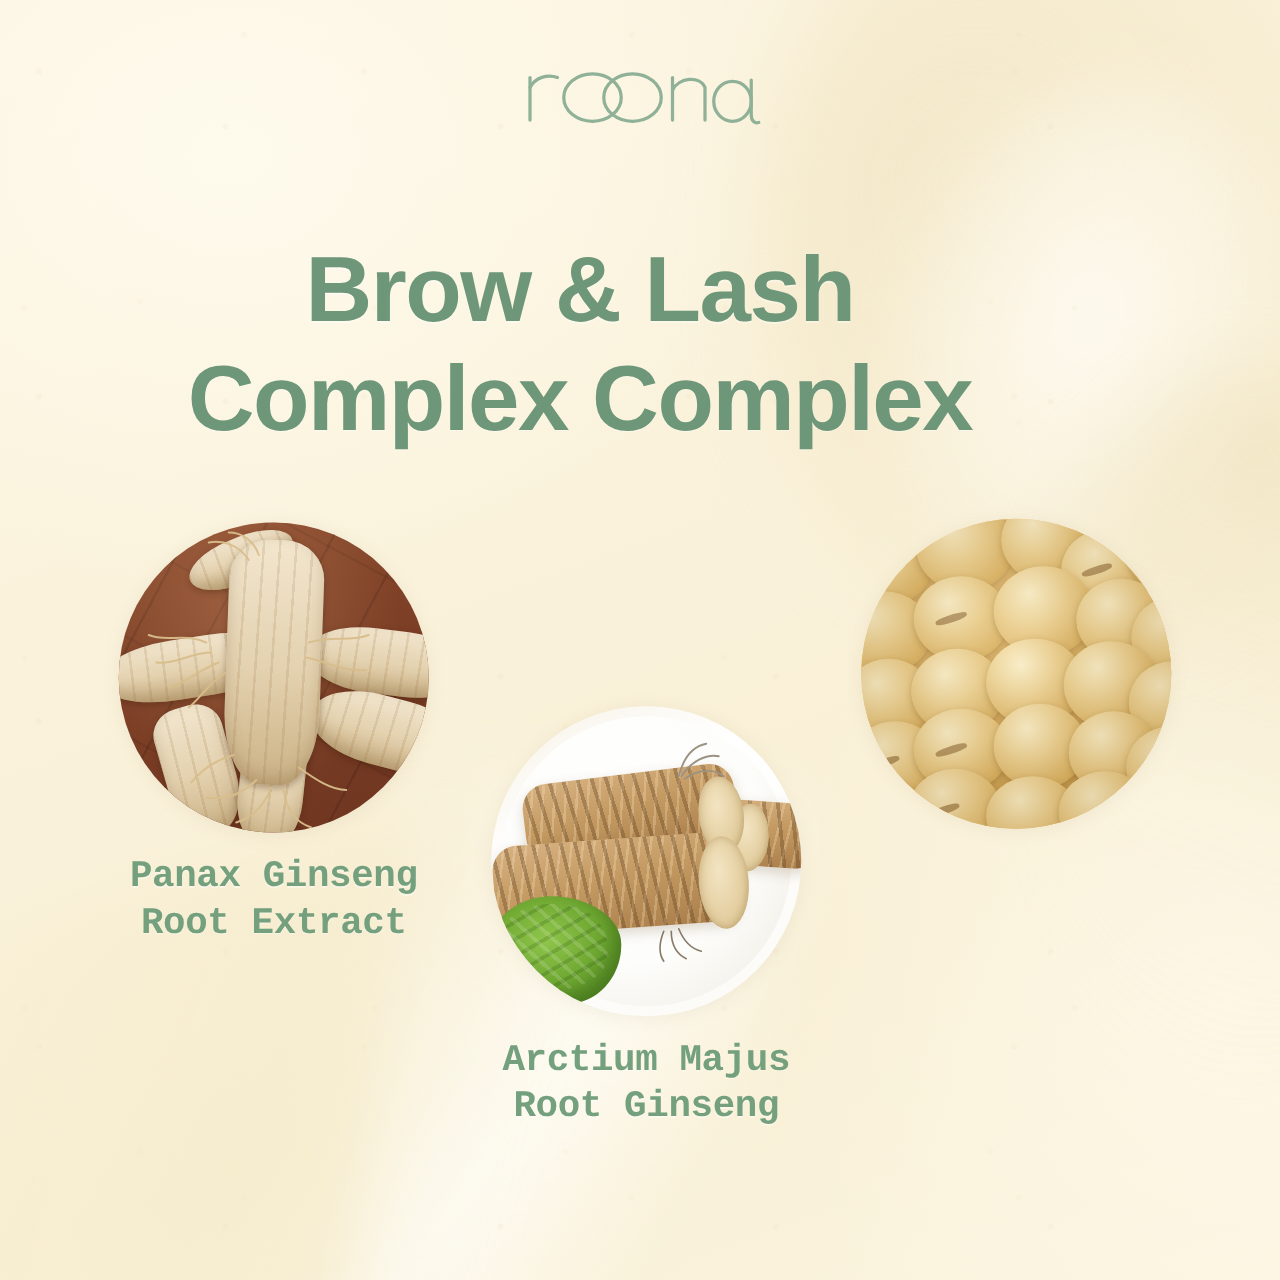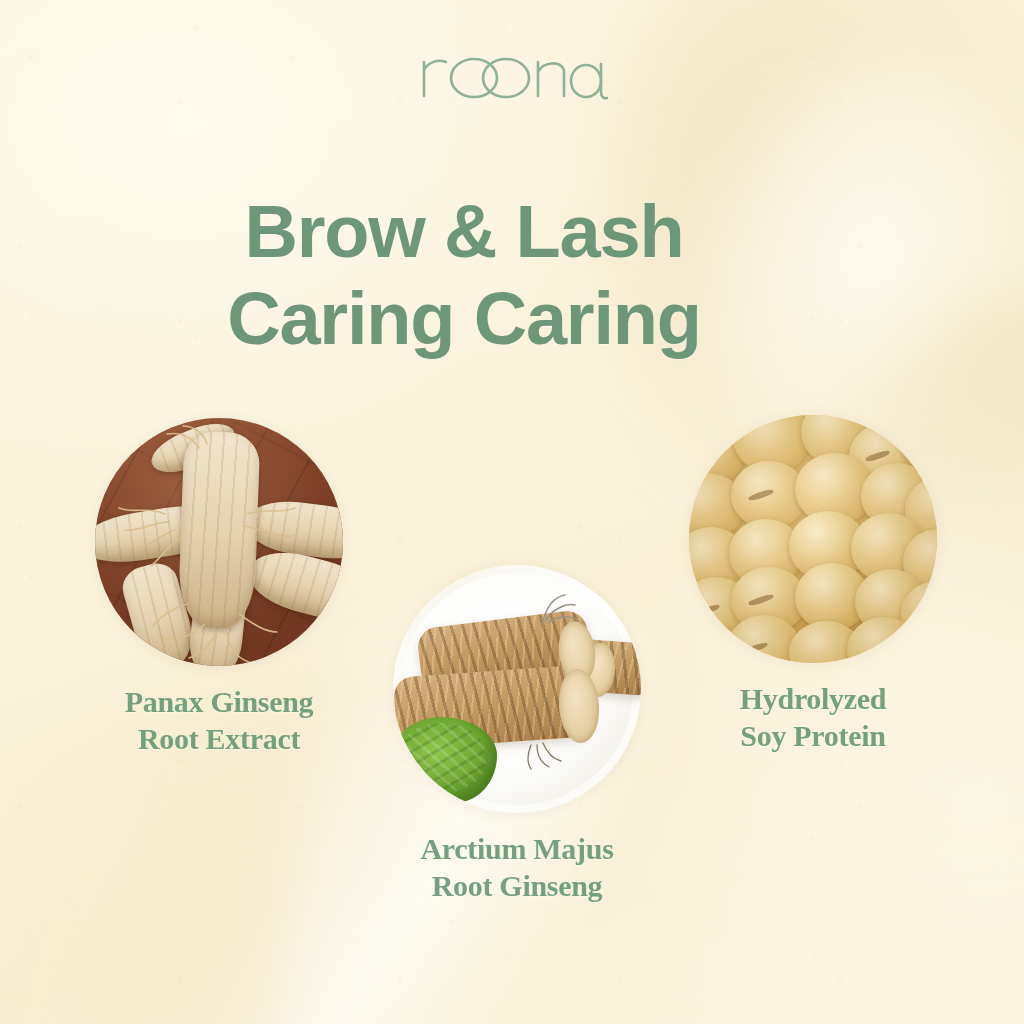--- a/index.html
+++ b/index.html
@@ -135,21 +135,21 @@
     position: relative;
     width: 248px;
     height: 248px;
     border-radius: 50%;
     overflow: hidden;
     box-shadow: 0 2px 14px rgba(150,130,90,0.10);
   }
   .ing-label {
     margin-top: 18px;
     text-align: center;
-    font-family: Liberation Serif, serif;
+    font-family: Liberation Mono, monospace;
     font-weight: 700;
     font-size: 30px;
     line-height: 1.22;
     letter-spacing: -0.3px;
     color: #74A07E;
     white-space: pre-line;
     text-shadow: 0 1px 0 rgba(255,255,255,0.4);
   }
 
   
@@ -399,21 +399,21 @@
 
           <ellipse cx="172" cy="39" rx="15" ry="16"></ellipse>
           <path d="M187 22 L187 50 C187 55, 190 57, 193 56"></path>
         </g>
       </svg>
     </span>
   </div>
 
   <h1 class="headline">
     <span class="headline-line">Brow &amp; Lash</span>
-    <span class="headline-line">Caring Caring</span>
+    <span class="headline-line">Complex Complex</span>
   </h1>
 
   <div class="ingredient" id="ing-ginseng">
     <div class="ing-photo photo-ginseng">
       <div class="gin-plank"></div>
       <div class="gin-glow"></div>
       <div class="root root-top"></div>
       <div class="root root-left"></div>
       <div class="root root-right"></div>
       <div class="root root-br"></div>
@@ -496,17 +496,15 @@
       <div class="bean hilum" style="left:212px; top:166px; width:72px; height:66px;"></div>
 
       <div class="bean" style="left:-18px; top:208px; width:72px; height:64px;"></div>
       <div class="bean hilum" style="left:38px;  top:200px; width:74px; height:66px;"></div>
       <div class="bean" style="left:100px; top:206px; width:74px; height:64px;"></div>
       <div class="bean" style="left:158px; top:202px; width:74px; height:66px;"></div>
       <div class="bean" style="left:212px; top:212px; width:70px; height:64px;"></div>
 
       <div class="soy-shade"></div>
     </div>
-    <div class="ing-label">Hydrolyzed
-Soy Protein</div>
   </div>
 
 </div>
 
 </body></html>

